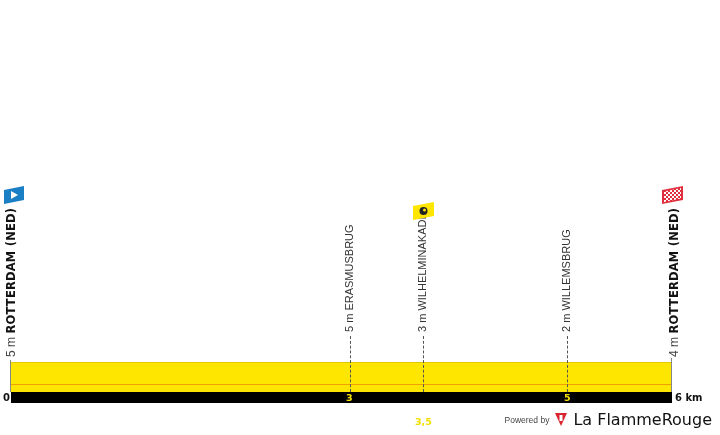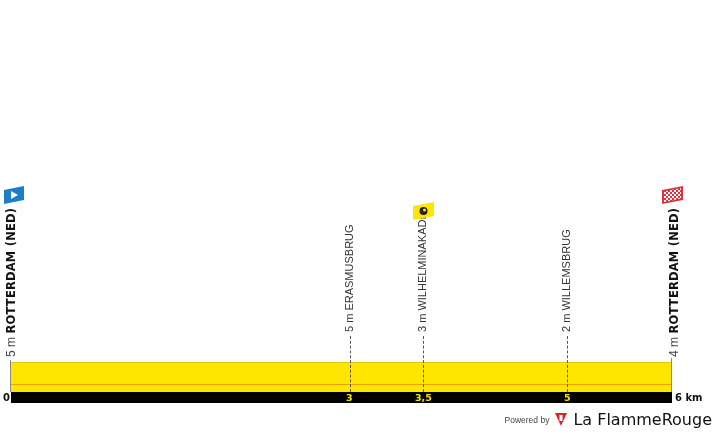--- a/index.html
+++ b/index.html
@@ -21,21 +21,21 @@
 <div class="abs" style="left:11px; top:362px; width:660px; height:30px; background:#ffe600; border-top:1px solid #e6c800;"></div>
 <div class="abs" style="left:11px; top:384px; width:660px; height:1px; background:#f0a000;"></div>
 <div class="abs" style="left:10px; top:360px; width:1px; height:32px; background:#888;"></div>
 <div class="abs" style="left:671px; top:358px; width:1px; height:34px; background:#888;"></div>
 
 <div class="abs" style="left:11px; top:392px; width:661px; height:11px; background:#000;"></div>
 <span class="axis-lbl" style="left:3px; top:392px;">0</span>
 <span class="axis-lbl" style="left:675px; top:392px;">6 km</span>
 
 <span class="km-tick" style="left:346px;">3</span>
-<span class="km-tick" style="left:415px;">3,5</span>
+<span class="km-tick" style="left:415px;margin-top:24px;">3,5</span>
 <span class="km-tick" style="left:564px;">5</span>
 
 <div class="dash" style="left:350px; top:336px; height:56px;"></div>
 <div class="dash" style="left:423px; top:336px; height:56px;"></div>
 <div class="dash" style="left:567px; top:336px; height:56px;"></div>
 
 <div class="vlabel" style="left:343px; top:332px;">
   <span>5 m</span>
   <span>ERASMUSBRUG</span>
 </div>

